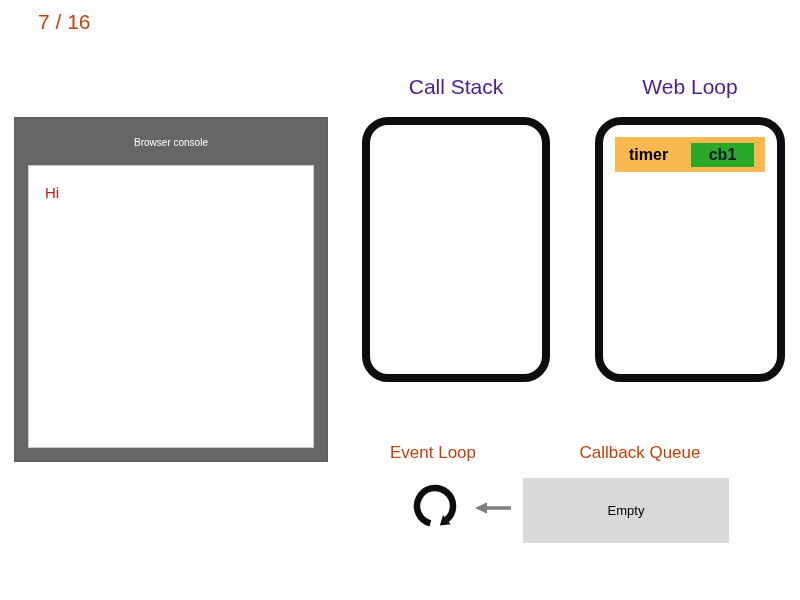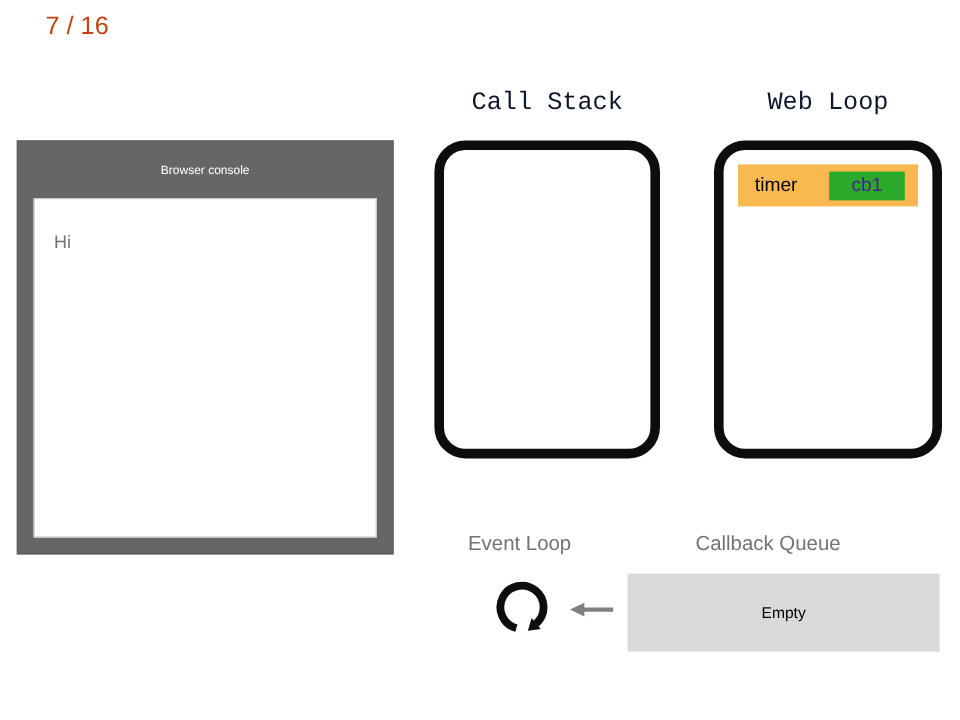--- a/index.html
+++ b/index.html
@@ -29,78 +29,77 @@
   }
   .console-header {
     position: absolute; left: 0; top: 0; right: 0; height: 48px;
     display: flex; align-items: center; justify-content: center;
     color: #ffffff; font-size: 10px;
   }
   .console-body {
     position: absolute; left: 13px; right: 13px; top: 47px; bottom: 13px;
     background: #ffffff;
     border: 1px solid #c9c9c9;
-    padding: 28px 16px;
-    font-size: 15px; color: #737373;
+    padding: 18px 16px;
+    font-size: 15px; color: #b91c1c;
   }
   .console-line { margin-bottom: 6px; }
 
   
   .section-title {
-    font-size: 21px; color: #0f172a;
+    font-size: 21px; color: #4c1d95;
     text-align: center;
-    font-family: Liberation Mono, monospace;
   }
   .title-call-stack { left: 362px; top: 75px; width: 188px; }
   .title-web-apis  { left: 595px; top: 75px; width: 190px; }
   .sub-title {
-    font-size: 17px; color: #737373;
+    font-size: 17px; color: #c2410c;
     text-align: center;
   }
   .title-event-loop     { left: 373px; top: 443px; width: 120px; }
   .title-callback-queue { left: 510px; top: 443px; width: 260px; }
 
   
   .rounded-box {
     background: #ffffff;
     border: 8px solid #0d0d0d;
     border-radius: 26px;
   }
   .stack-box { left: 362px; top: 117px; width: 188px; height: 265px; }
   .api-box   { left: 595px; top: 117px; width: 190px; height: 265px; }
 
   
   .api-item {
     position: absolute; left: 12px; right: 12px; top: 12px; height: 35px;
     background: #f9b850;
-    display: flex; align-items: center;
+    display: flex; align-items: center; font-weight: bold;
   }
   .api-item-label {
     margin-left: 14px;
     font-size: 16px; color: #000000;
   }
   .api-callback-chip {
     position: absolute; right: 11px; top: 50%;
     transform: translateY(-50%);
     width: 63px; height: 24px;
     background: #2aa82a;
     display: flex; align-items: center; justify-content: center;
-    font-size: 16px; color: #4c1d95;
+    font-size: 16px; color: #0f172a;
   }
 
   
   .event-loop-icon { left: 410px; top: 482px; width: 50px; height: 50px; }
 
   
   .queue-arrow { left: 473px; top: 500px; width: 40px; height: 16px; }
 
   
   .queue-box {
     left: 523px; top: 478px;
-    width: 260px; height: 65px;
+    width: 206px; height: 65px;
     background: #d9d9d9;
     display: flex; align-items: center; justify-content: center;
   }
   .queue-status { font-size: 13px; color: #000000; }
 </style>
 </head>
 <body>
 
 <div class="abs slide-counter">7 / 16</div>
 

